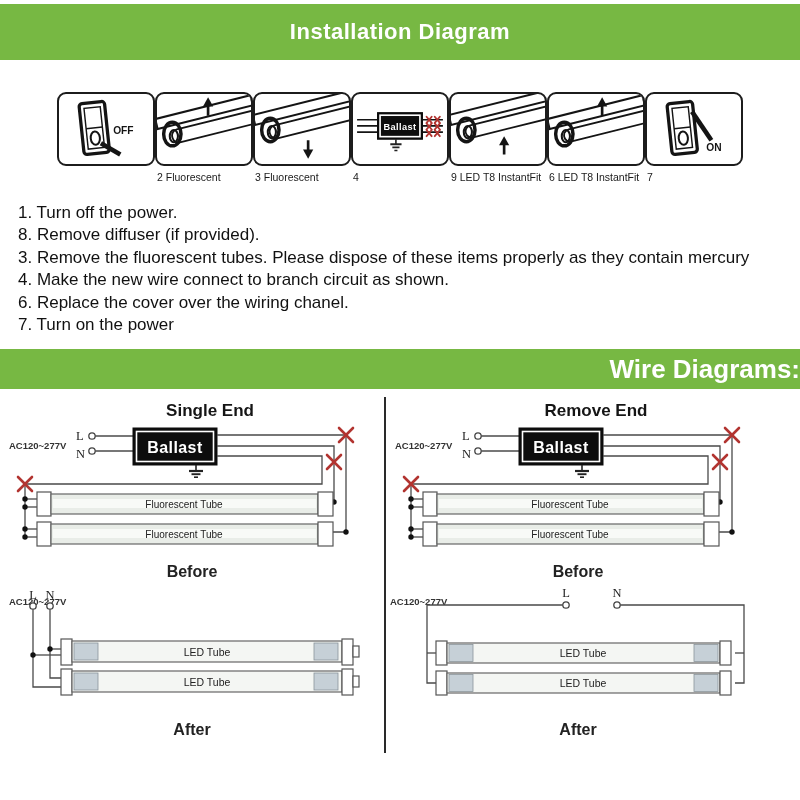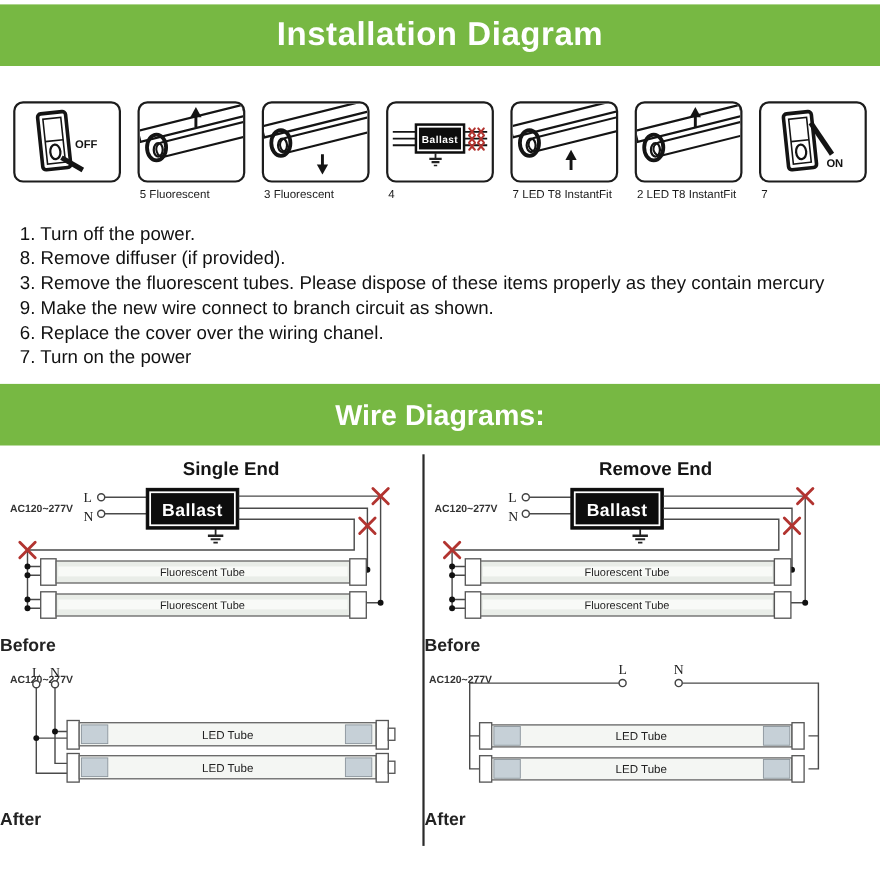--- a/index.html
+++ b/index.html
@@ -1,34 +1,34 @@
 <!DOCTYPE html>
 <html><head>
 <meta charset="utf-8">
 <style>
   html,body{margin:0;padding:0;background:#fff;}
   .page{position:relative;width:800px;height:800px;background:#fff;overflow:hidden;
         font-family:"Liberation Sans", sans-serif;color:#111;}
   .banner{display:flex;align-items:center;justify-content:center;background:#77b843;color:#fff;font-weight:bold;}
-  .banner-top{margin-top:4px;height:56px;font-size:30px;letter-spacing:.5px;}
-  .banner-wire{margin-top:13px;height:56px;font-size:26px;}
+  .banner-top{margin-top:4px;height:56px;font-size:22px;letter-spacing:.5px;}
+  .banner-wire{margin-top:13px;height:40px;font-size:26px;justify-content:flex-end;}
   
-  .steps{display:flex;justify-content:space-between;padding:0 12px;margin-top:32px;}
+  .steps{display:flex;justify-content:center;padding:0 12px;margin-top:32px;}
   .step{width:98px;}
   .step-box{height:70px;border:2px solid #1c1c1c;border-radius:9px;background:#fff;overflow:hidden;}
   .step-box svg{width:100%;height:100%;display:block;}
   .step-label{margin-top:5px;height:14px;font-size:10.5px;color:#1a1a1a;white-space:nowrap;padding-left:2px;}
   
   .instructions{margin:17px 0 0 18px;font-size:17px;line-height:22.4px;white-space:nowrap;}
   
   .wire-section{display:flex;height:372px;}
   .wire-col{width:384px;}
   .divider{width:2px;height:356px;margin-top:8px;background:#2a2a2a;}
   .wire-title{margin-top:12px;text-align:center;font-weight:bold;font-size:17px;color:#151515;padding-left:36px;}
-  .wire-caption{font-weight:bold;font-size:16px;color:#222;margin:2px 0;}
+  .wire-caption{text-align:center;font-weight:bold;font-size:16px;color:#222;margin:2px 0;}
   svg.wire{width:384px;height:140px;display:block;}
   svg.wire-after{height:136px;}
   
   .w{stroke:#4a4a4a;stroke-width:1.3;fill:none;}
   .term{fill:#fff;stroke:#444;stroke-width:1.3;}
   .dot{fill:#111;}
   .xm{stroke:#b23430;stroke-width:2.6;stroke-linecap:round;}
   .ballast-box{fill:#0d0d0d;stroke:#0d0d0d;}
   .ballast-inner{fill:none;stroke:#fff;stroke-width:1.6;}
   .ballast-text{fill:#fff;font-weight:bold;font-size:16px;letter-spacing:.4px;}
@@ -80,21 +80,21 @@
             <rect x="14" y="27" width="88" height="13" rx="6" fill="#dde4dd" class="ic" stroke-width="1.8"></rect>
           </g>
           <ellipse cx="15" cy="38" rx="8.5" ry="11.5" fill="#fff" class="ic" stroke-width="3.4"></ellipse>
           <ellipse cx="16.5" cy="40" rx="4" ry="6" class="ic" stroke-width="2"></ellipse>
           <g>
             <line x1="50" y1="20" x2="50" y2="8" class="ic" stroke-width="2.6"></line>
             <polygon points="45,11 55,11 50,2" fill="#141414"></polygon>
           </g>
         </svg>
       </div>
-      <div class="step-label">5 Fluorescent</div>
+      <div class="step-label">2 Fluorescent</div>
     </div>
 
     <div class="step">
       <div class="step-box">
         <svg viewBox="0 0 92 66">
           <g transform="rotate(-14 46 31)">
             <rect x="2" y="8" width="96" height="10" class="ic" stroke-width="2" fill="#fff"></rect>
             <rect x="14" y="23" width="88" height="13" rx="6" fill="#dde4dd" class="ic" stroke-width="1.8"></rect>
           </g>
           <ellipse cx="15" cy="34" rx="8.5" ry="11.5" fill="#fff" class="ic" stroke-width="3.4"></ellipse>
@@ -154,40 +154,40 @@
             <line x1="16" y1="27" x2="100" y2="27" stroke="#fff" stroke-width="3"></line>
           </g>
           <ellipse cx="15" cy="34" rx="8.5" ry="11.5" fill="#fff" class="ic" stroke-width="3.4"></ellipse>
           <ellipse cx="16.5" cy="36" rx="4" ry="6" class="ic" stroke-width="2"></ellipse>
           <g>
             <line x1="52" y1="58" x2="52" y2="46" class="ic" stroke-width="2.6"></line>
             <polygon points="47,49 57,49 52,40" fill="#141414"></polygon>
           </g>
         </svg>
       </div>
-      <div class="step-label">7 LED T8 InstantFit</div>
+      <div class="step-label">9 LED T8 InstantFit</div>
     </div>
 
     <div class="step">
       <div class="step-box">
         <svg viewBox="0 0 92 66">
           <g transform="rotate(-14 46 33)">
             <rect x="2" y="12" width="96" height="10" class="ic" stroke-width="2" fill="#fff"></rect>
             <rect x="14" y="27" width="88" height="12" rx="6" fill="#eef2ee" class="ic" stroke-width="1.8"></rect>
             <line x1="16" y1="31" x2="100" y2="31" stroke="#fff" stroke-width="3"></line>
           </g>
           <ellipse cx="15" cy="38" rx="8.5" ry="11.5" fill="#fff" class="ic" stroke-width="3.4"></ellipse>
           <ellipse cx="16.5" cy="40" rx="4" ry="6" class="ic" stroke-width="2"></ellipse>
           <g>
             <line x1="52" y1="20" x2="52" y2="8" class="ic" stroke-width="2.6"></line>
             <polygon points="47,11 57,11 52,2" fill="#141414"></polygon>
           </g>
         </svg>
       </div>
-      <div class="step-label">2 LED T8 InstantFit</div>
+      <div class="step-label">6 LED T8 InstantFit</div>
     </div>
 
     <div class="step">
       <div class="step-box">
         <svg viewBox="0 0 92 66">
           <g transform="rotate(-6 34 32)">
             <rect x="22" y="7" width="25" height="50" rx="3" class="ic" stroke-width="3.2" fill="#fff"></rect>
             <rect x="26.5" y="12" width="16" height="40" class="ic" stroke-width="1.4"></rect>
             <line x1="26.5" y1="32" x2="42.5" y2="32" class="ic" stroke-width="1.4"></line>
             <ellipse cx="34.5" cy="42" rx="4.5" ry="6.5" class="ic" stroke-width="2"></ellipse>
@@ -197,21 +197,21 @@
         </svg>
       </div>
       <div class="step-label">7</div>
     </div>
   </div>
 
   <div class="instructions">
     <div>1. Turn off the power.</div>
     <div>8. Remove diffuser (if provided).</div>
     <div>3. Remove the fluorescent tubes. Please dispose of these items properly as they contain mercury</div>
-    <div>9. Make the new wire connect to branch circuit as shown.</div>
+    <div>4. Make the new wire connect to branch circuit as shown.</div>
     <div>6. Replace the cover over the wiring chanel.</div>
     <div>7. Turn on the power</div>
   </div>
 
   <div class="banner banner-wire">
     <span>Wire Diagrams:</span>
   </div>
 
   <div class="wire-section">
 

